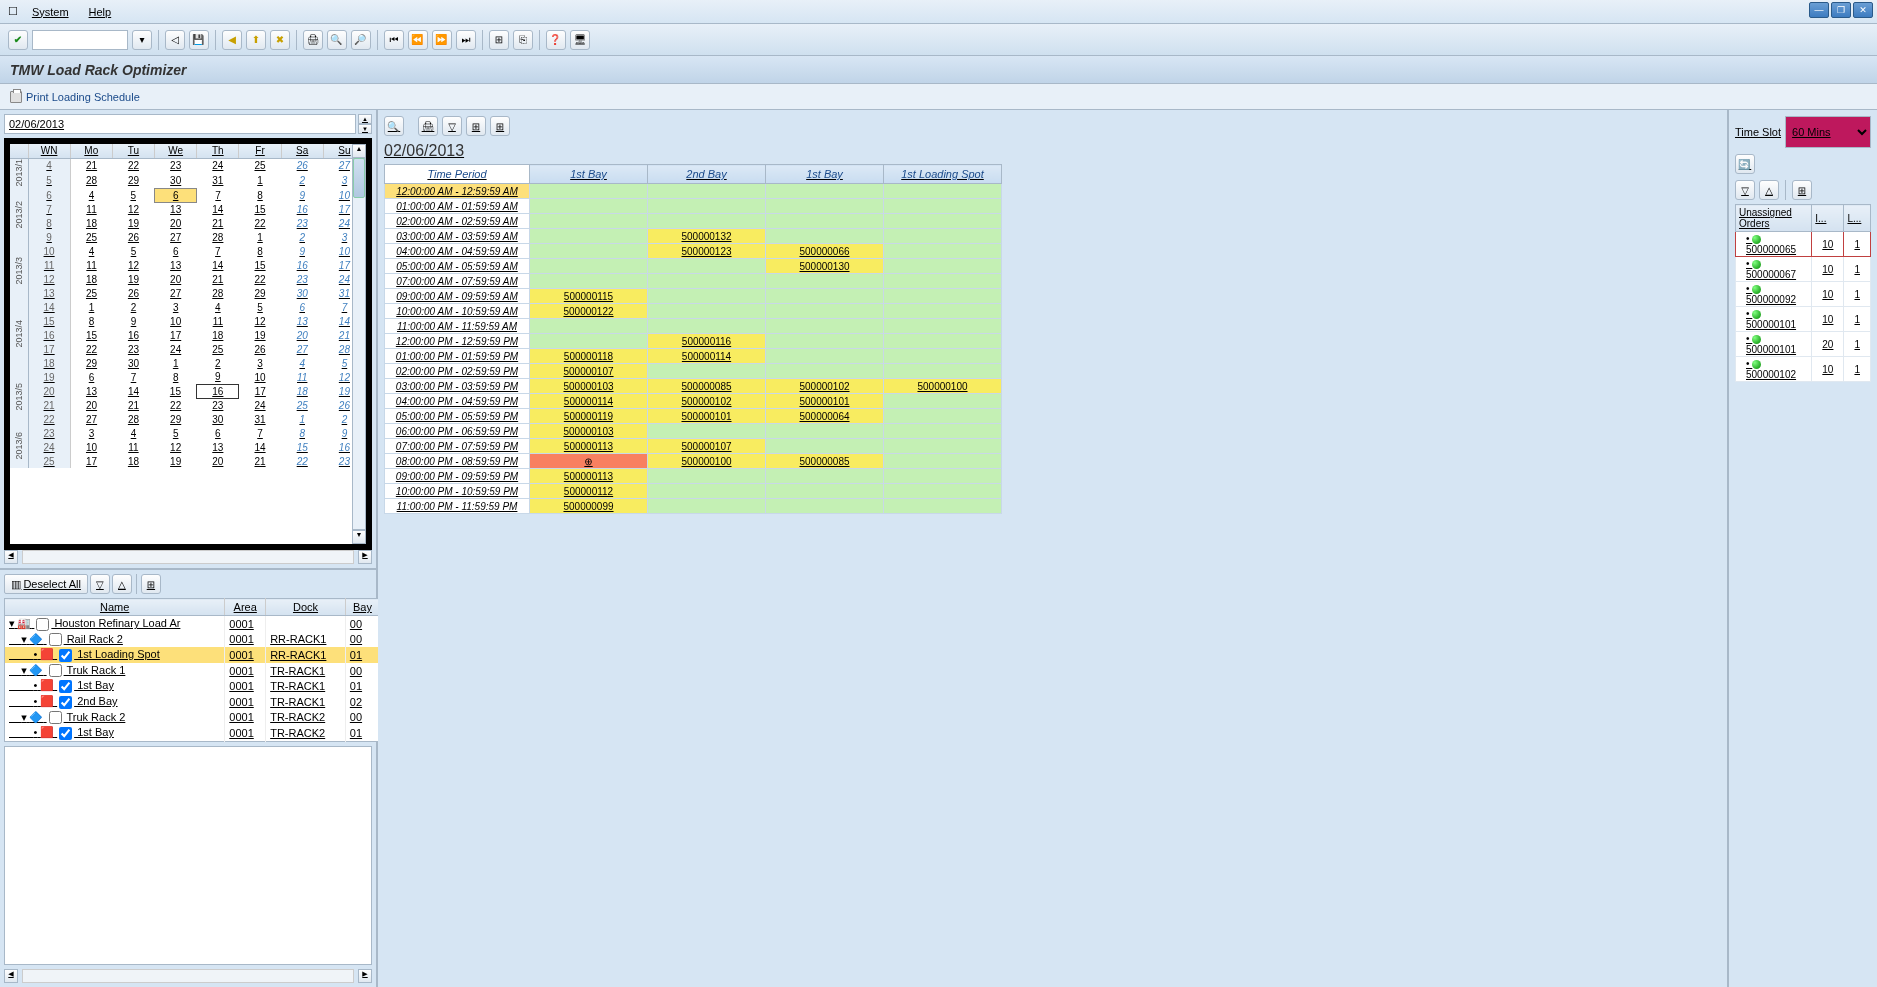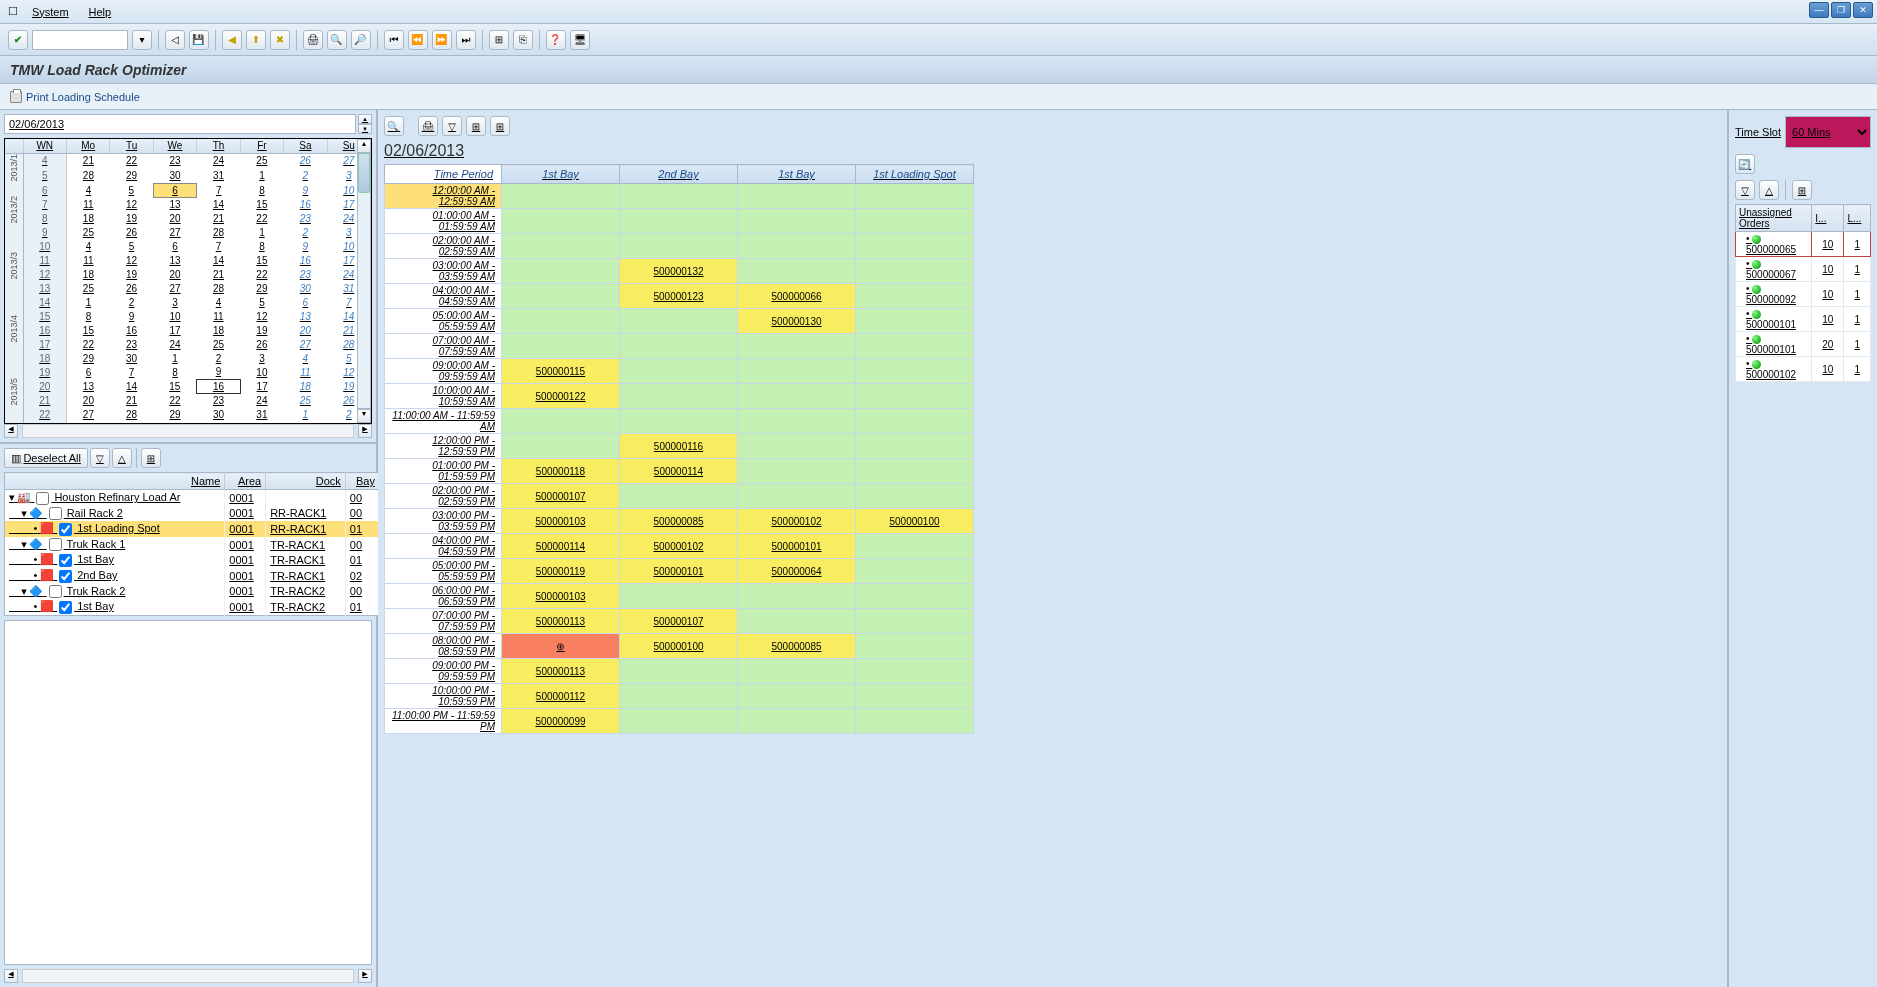--- a/index.html
+++ b/index.html
@@ -31,49 +31,49 @@
 .main { display: flex; height: calc(100vh - 110px); text-decoration: underline; }
 .left-pane { width: 378px; display: flex; flex-direction: column; border-right: 2px solid #a8b8c8; background:#d6e5f3;}
 .center-pane { flex: 1; background: #d6e5f3; padding: 6px; overflow: auto; }
 .right-pane { width: 150px; border-left: 2px solid #a8b8c8; background: #d6e5f3; padding: 6px; }
 
 
 .date-input-row { display: flex; padding: 4px; gap: 2px; }
 .date-input { flex: 1; height: 20px; border: 1px solid #a8b8c8; background: #fff; padding: 0 4px; }
 .spin-btns { display:flex; flex-direction:column; }
 .spin-btn { width:14px; height:10px; background:linear-gradient(#fefefe,#e0e8f0); border:1px solid #a8b8c8; font-size:6px; text-align:center; line-height:8px; cursor:pointer;}
-.calendar-wrap { background: #fff; border: 1px solid #000000; margin: 0 4px; height: 286px; overflow-y:auto; position:relative;}
+.calendar-wrap { background: #fff; border: 6px solid #000000; margin: 0 4px; height: 412px; overflow-y:auto; position:relative;}
 .calendar { width: 100%; border-collapse: collapse; table-layout: fixed; }
 .calendar th, .calendar td { text-align: center; height: 14px; font-size: 10px; }
 .calendar th { background: linear-gradient(#e8f0f8,#d4e2f0); border-bottom: 1px solid #a8b8c8; border-right: 1px solid #ccc; font-weight: normal; }
 .calendar .wn { background: #e8f0f8; border-right: 1px solid #ccc; color:#666;}
 .calendar td { cursor: pointer; }
 .calendar .weekend { color: #4080c0; font-style: italic; }
 .calendar .selected { background: #fde07a; border: 1px solid #888; }
 .calendar .today { border: 1px solid #333; background:#fff;}
 .month-label { writing-mode: vertical-rl; transform: rotate(180deg); font-size: 9px; color: #555; }
 .month-col { width: 18px; background: #e8f0f8; border-right: 1px solid #a8b8c8; }
 
 
 .tree-toolbar { display:flex; gap:2px; padding:4px; border-top:2px solid #a8b8c8;}
 .deselect-btn { height:20px; background:linear-gradient(#fefefe,#e0e8f0); border:1px solid #a8b8c8; border-radius:2px; padding:0 6px; cursor:pointer; display:flex; align-items:center; gap:2px;}
 .tree-table { width:100%; border-collapse:collapse; background:#fff; margin:0 4px 4px 4px; border:1px solid #a8b8c8;}
-.tree-table th { background:linear-gradient(#e8f0f8,#d4e2f0); text-align:right; padding:2px 4px; font-weight:normal; border-right:1px solid #ccc; border-bottom:1px solid #a8b8c8;}
+.tree-table th { background:linear-gradient(#e8f0f8,#d4e2f0); text-align:center; padding:2px 4px; font-weight:normal; border-right:1px solid #ccc; border-bottom:1px solid #a8b8c8;}
 .tree-table td { padding:1px 4px; border-right:1px solid #eee; white-space:nowrap;}
 .tree-table tr.sel td { background:#fde07a;}
 .chk { vertical-align:middle; margin:0 2px;}
 .tree-fill { flex:1; background:#fff; margin:0 4px 4px 4px; border:1px solid #a8b8c8;}
 
 
 .sched-toolbar { display:flex; gap:4px; margin-bottom:4px;}
 .sched-title { font-size:16px; margin:6px 0 4px 0; color:#333;}
 .sched-table { border-collapse:collapse; background:#fff;}
 .sched-table th { background:linear-gradient(#dce9f6,#c8dcf0); padding:3px 8px; font-weight:normal; font-style:italic; border:1px solid #a8b8c8; color:#1a4a8a;}
 .sched-table td { border:1px solid #c8d8e8; height:15px; padding:1px 6px; text-align:center; font-size:10px;}
-.sched-table .time-col { width:117px; text-align:right; font-style:italic; background:#fff;}
+.sched-table .time-col { width:145px; text-align:center; font-style:italic; background:#fff;}
 .sched-table .time-col.sel { background:#fde07a;}
 .sched-table .bay-col { width:118px;}
 .cell-green { background:#c4f0b4;}
 .cell-yellow { background:#f8ec60;}
 .cell-red { background:#f88060;}
 
 
 .right-row { display:flex; align-items:center; gap:4px; margin-bottom:6px;}
 .right-select { flex:1; height:32px; border:1px solid #a8b8c8; background:#be185d; padding:0 2px;}
 .orders-table { width:100%; border-collapse:collapse; background:#fff; border:1px solid #a8b8c8;}

